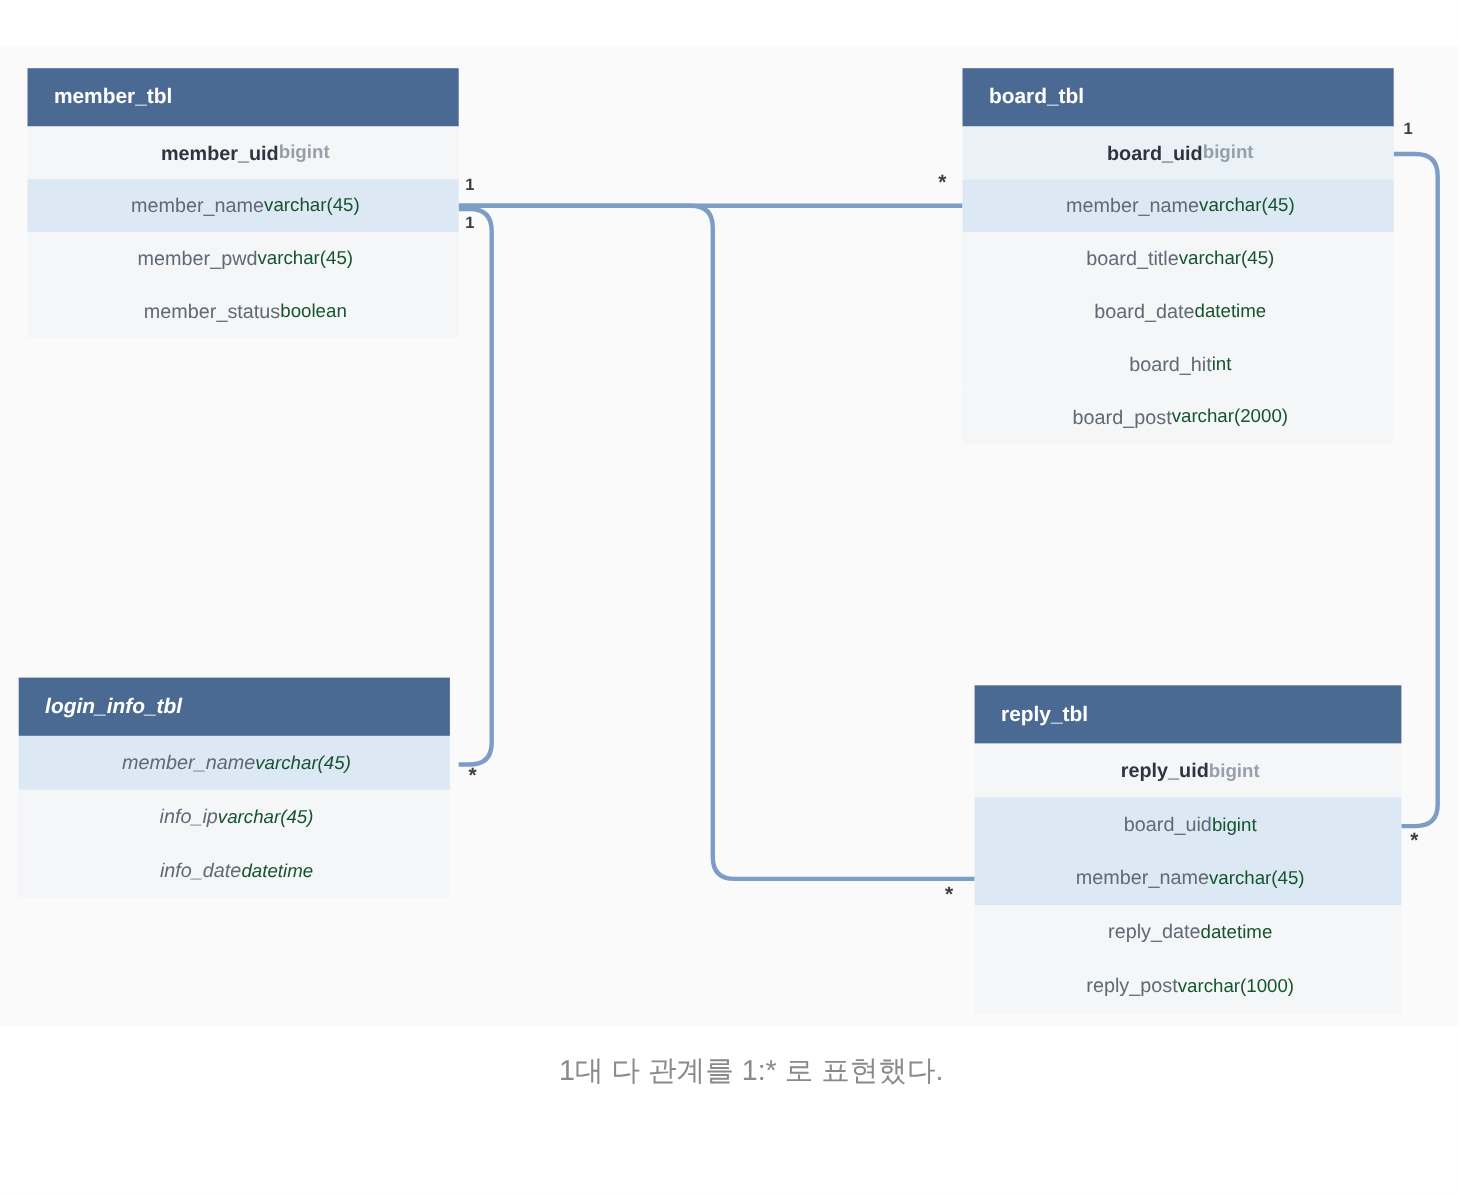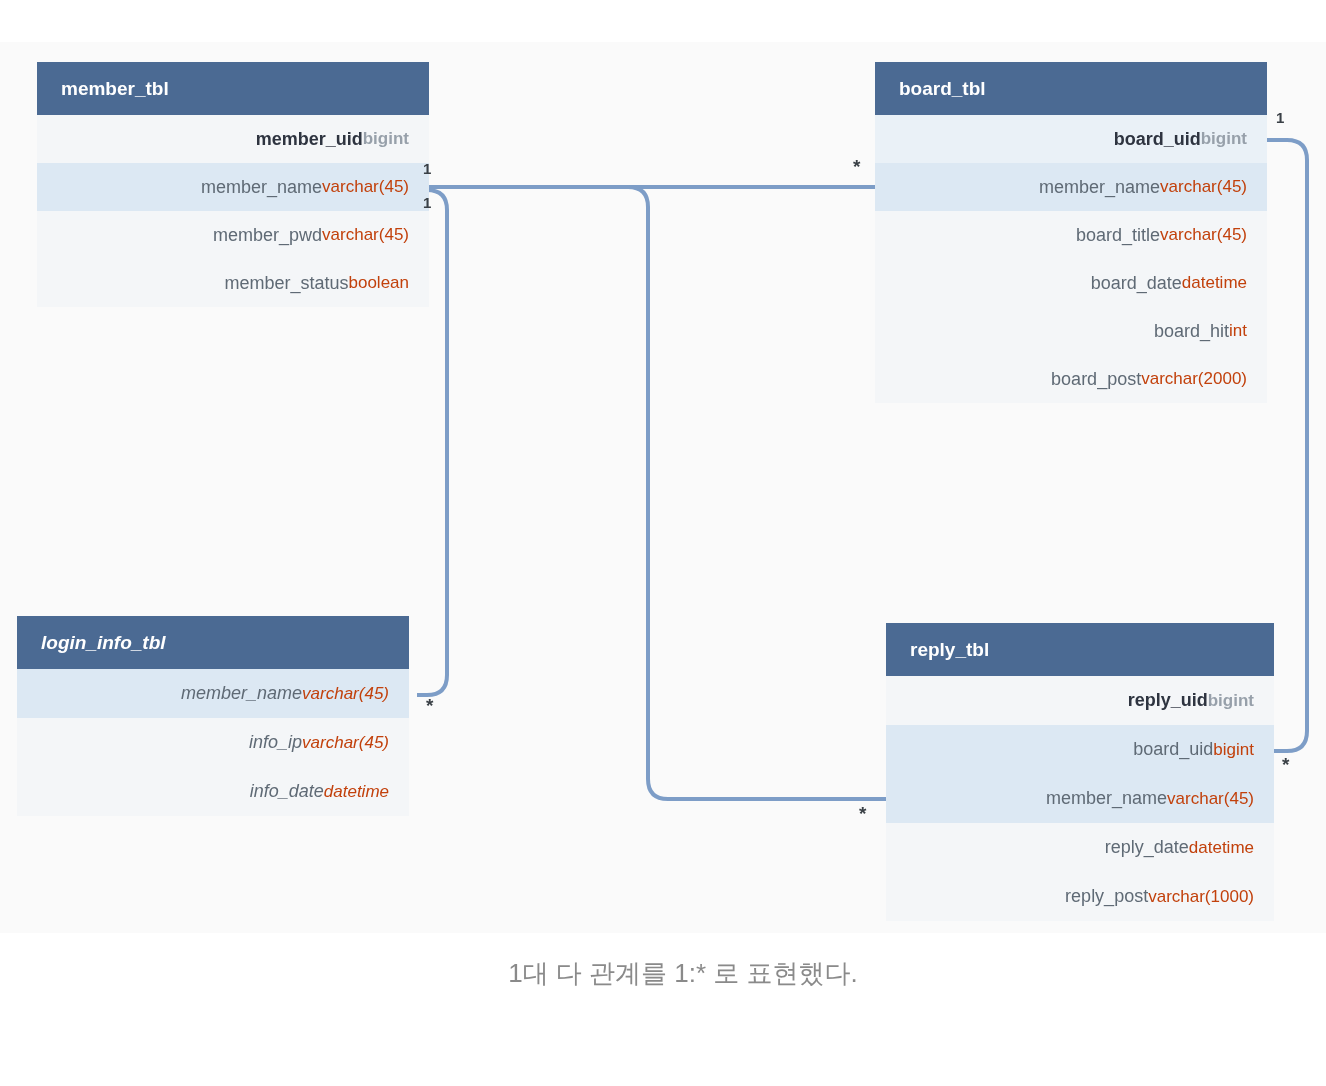--- a/index.html
+++ b/index.html
@@ -17,28 +17,28 @@
   .wires path { fill:none; stroke:#7d9dc7; stroke-width:4; stroke-linejoin:round; }
 
   .tbl { position:absolute; }
   .tbl-header {
     height:53px; background:#4b6a93; color:#ffffff;
     font-weight:bold; font-size:19px;
     display:flex; align-items:center; padding:0 24px;
   }
   .tbl-row {
     height:48px; background:#f4f6f8;
-    display:flex; align-items:center; justify-content:flex-end;
+    display:flex; align-items:center; justify-content:center;
     padding:0 20px 0 24px; font-size:18px;
   }
   .tbl--b .tbl-row { height:49px; }
   .tbl-row.hl { background:#dce8f3; }
   .tbl-row.hl-light { background:#eaf1f7; }
   .col-name { color:#5f6a75; }
-  .col-type { color:#c2410c; font-size:17px; }
+  .col-type { color:#14532d; font-size:17px; }
   .tbl-row.pk .col-name { color:#2e3440; font-weight:bold; }
   .tbl-row.pk .col-type { color:#97a0aa; font-weight:bold; }
 
   .card {
     position:absolute; color:#3a4046; font-weight:bold;
     font-size:15px; line-height:1; user-select:none;
   }
   .card.star { font-size:19px; }
 
   .caption {
@@ -52,21 +52,21 @@
 <div class="page">
   <div class="canvas">
 
     <svg class="wires" style="top:-42px;" viewBox="0 0 1326 1086">
       <path d="M 417 187 H 875"></path>
       <path d="M 417 190 H 427 Q 447 190 447 210 V 675 Q 447 695 427 695 H 417"></path>
       <path d="M 417 187 H 628 Q 648 187 648 207 V 779 Q 648 799 668 799 H 886"></path>
       <path d="M 1267 140 H 1287 Q 1307 140 1307 160 V 731 Q 1307 751 1287 751 H 1274"></path>
     </svg>
 
-    <div class="tbl" style="left:37px; top:20px; width:392px;">
+    <div class="tbl" style="left:25px; top:20px; width:392px;">
       <div class="tbl-header">member_tbl</div>
       <div class="tbl-row pk">
         <span class="col-name">member_uid</span>
         <span class="col-type">bigint</span>
       </div>
       <div class="tbl-row hl">
         <span class="col-name">member_name</span>
         <span class="col-type">varchar(45)</span>
       </div>
       <div class="tbl-row">

